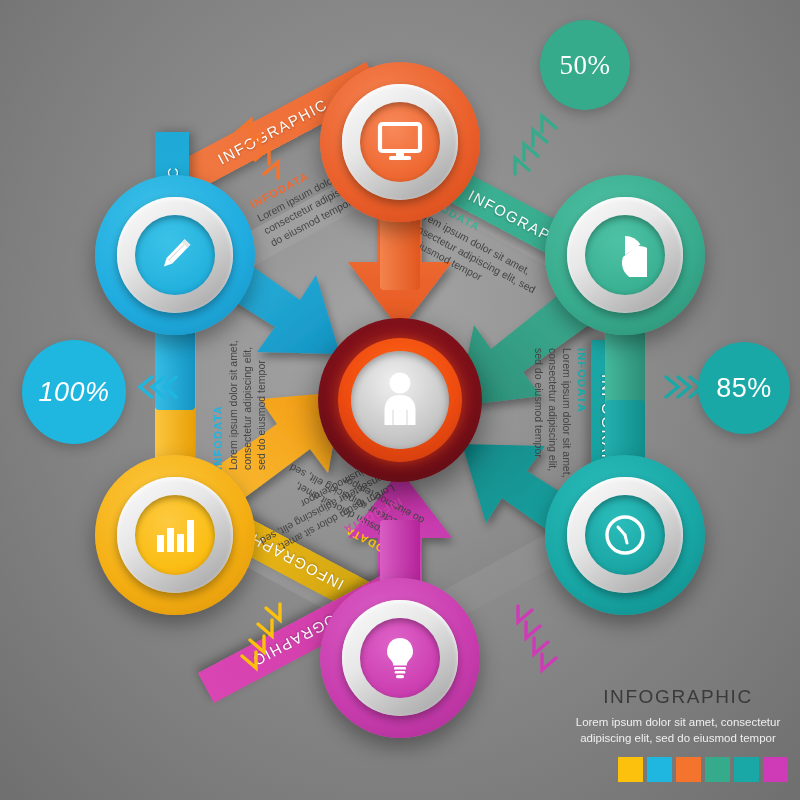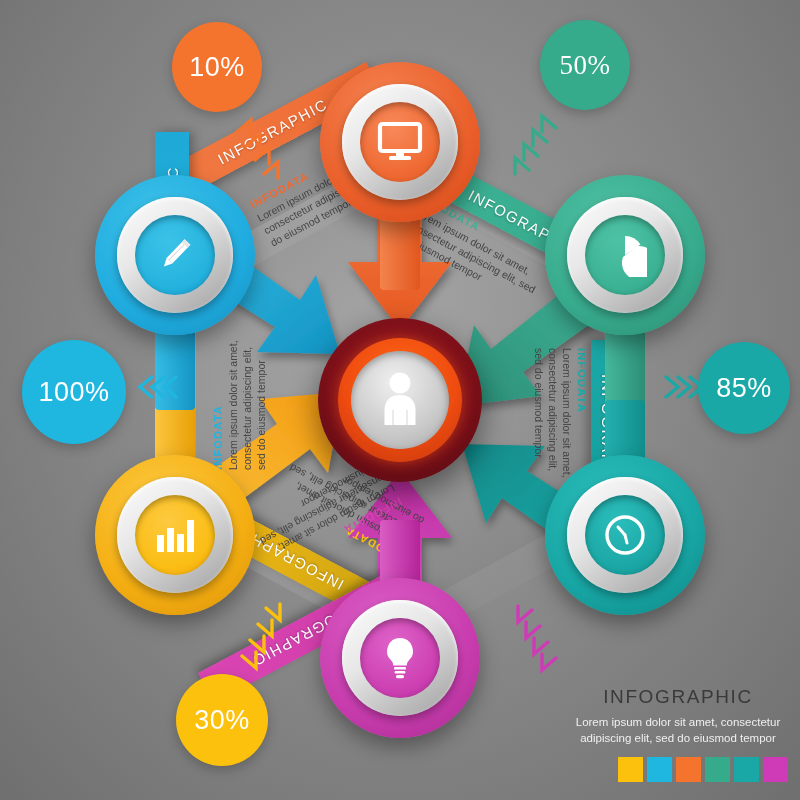--- a/index.html
+++ b/index.html
@@ -343,33 +343,27 @@
           <svg width="48" height="56" viewBox="0 0 48 56">
               <circle cx="24" cy="13" r="10.5" fill="#fff"></circle>
               <path d="M24 25 c-10 0-15.5 6-15.5 15 v15 h31 v-15 c0-9-5.5-15-15.5-15 Z" fill="#fff"></path>
               <path d="M17 40 v15 M31 40 v15" stroke="#e2e2e2" stroke-width="1.4"></path>
             </svg>
         </span>
       </div>
     </div>
   </div>
 
-  <div class="badge" style="left:172px;top:22px;width:90px;height:90px;background:#f4742e;">
-      <span>10%</span>
-    </div>
   <div class="badge" style="left:540px;top:20px;width:90px;height:90px;background:#35ab8c;font-family:Liberation Serif, serif;">
       <span>50%</span>
     </div>
   <div class="badge" style="left:698px;top:342px;width:92px;height:92px;background:#1aa8a6;">
       <span>85%</span>
     </div>
-  <div class="badge" style="left:176px;top:674px;width:92px;height:92px;background:#fcc10d;">
-      <span>30%</span>
-    </div>
-  <div class="badge" style="left:22px;top:340px;width:104px;height:104px;background:#1fb6e0;">
+  <div class="badge" style="left:22px;top:340px;width:104px;height:104px;background:#1fb6e0;font-style:italic;">
       <span>100%</span>
     </div>
 
   <svg class="chev" style="left:225px;top:112px;" width="70" height="80">
     <g fill="none" stroke="#f4742e" stroke-width="3.4" stroke-linecap="round">
       <path d="M12 20 L26 8 L26 24"></path>
         <path d="M21 34 L35 22 L35 38"></path>
         <path d="M30 48 L44 36 L44 52"></path>
         <path d="M39 62 L53 50 L53 66"></path>
     </g>

